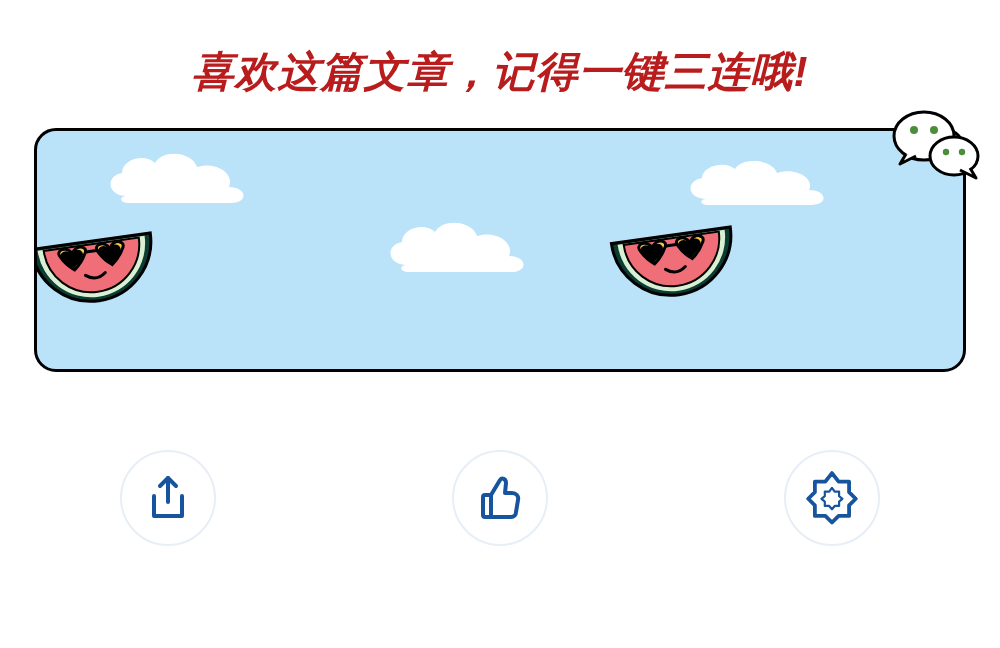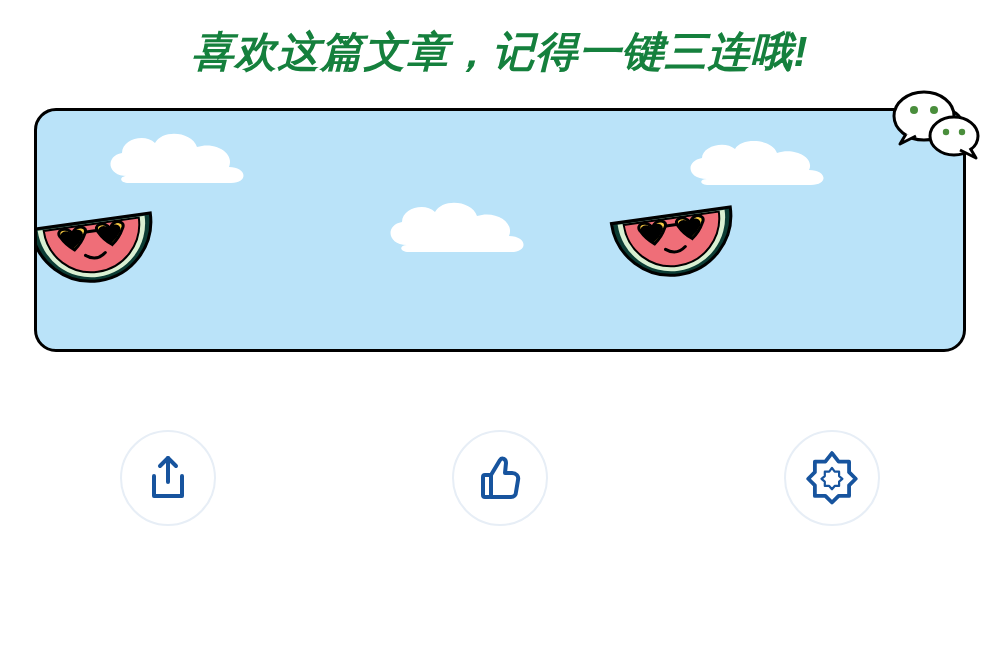--- a/index.html
+++ b/index.html
@@ -12,23 +12,23 @@
       height: 648px;
       background: #ffffff;
       font-family: -apple-system, BlinkMacSystemFont, "PingFang SC", "Microsoft YaHei", sans-serif;
       position: relative;
       overflow: hidden;
     }
     .title {
       font-size: 42px;
       font-weight: 900;
       font-style: italic;
-      color: #15803d;
+      color: #b91c1c;
       text-align: center;
-      padding-top: 24px;
+      padding-top: 44px;
       letter-spacing: 1px;
     }
     .banner-wrap {
       position: relative;
       margin: 28px 34px 0 34px;
     }
     .banner {
       width: 100%;
       height: 244px;
       background: #bae3f9;

